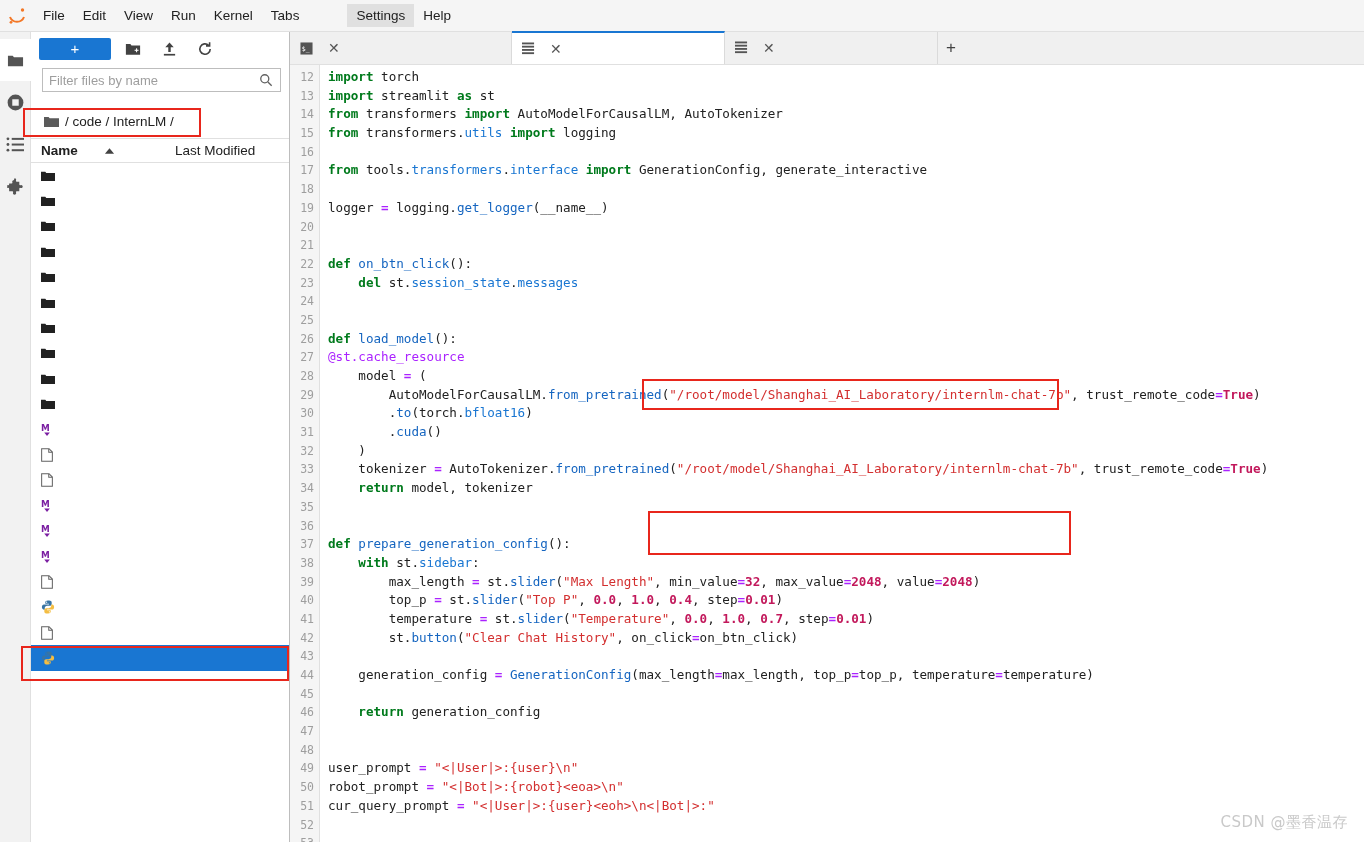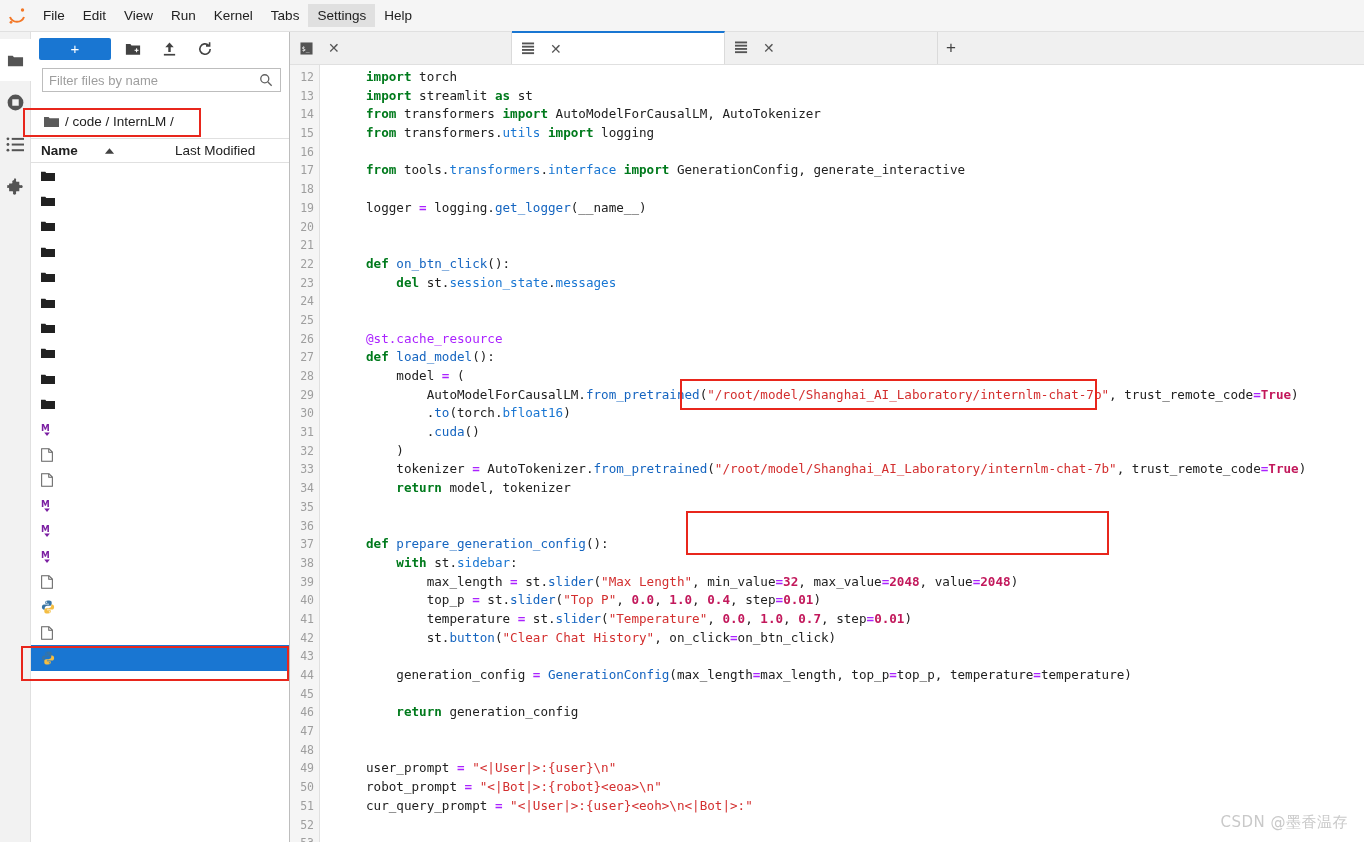--- a/index.html
+++ b/index.html
@@ -16,21 +16,21 @@
   #menubar {
     position:absolute; left:0; top:0; width:1364px; height:32px;
     background:#f5f5f5; border-bottom:1px solid #e0e0e0;
     display:flex; align-items:center;
   }
   #logo { width:34px; height:32px; display:flex; align-items:center; justify-content:center; }
   .menu-item {
     padding:5px 9px; font-size:13.5px; color:#212121; cursor:default;
     line-height:1;
   }
-  .menu-item.active { background:#e0e0e0; }
+  .menu-item.active { background:#e0e0e0;margin-left:39px; }
 
   
   #activitybar {
     position:absolute; left:0; top:32px; width:31px; height:810px;
     background:#f2f2f2; border-right:1px solid #e0e0e0;
   }
   #activitybar .ab-icon {
     width:31px; height:42px; display:flex; align-items:center; justify-content:center;
     color:#555; cursor:pointer;
   }
@@ -112,21 +112,21 @@
   .tab .t-label { max-width:190px; overflow:hidden; }
   .tab .t-close { color:#555; font-size:14px; padding:0 3px; cursor:pointer; }
   .tab .t-ico { display:flex; align-items:center; color:#555; }
   #tab-add {
     width:26px; height:32px; display:flex; align-items:center; justify-content:center;
     font-size:17px; color:#424242; cursor:pointer;
   }
 
   #code-wrap {
     position:absolute; left:0; top:33px; width:1074px; height:777px;
-    background:#fff; display:flex; overflow:hidden;gap:38px;
+    background:#fff; display:flex; overflow:hidden;
   }
   #gutter {
     width:30px; background:#f5f5f5; border-right:1px solid #e0e0e0;
     padding-top:3px; text-align:right; flex:0 0 30px;
   }
   #gutter div {
     height:18.7px; line-height:18.7px; font-family:"DejaVu Sans Mono", monospace;
     font-size:11.5px; color:#9e9e9e; padding-right:5px;
   }
   #code {
@@ -550,22 +550,22 @@
         <div class="ln">&nbsp;</div>
         <div class="ln"><span class="kw">from</span> tools.<span class="fn2">transformers</span>.<span class="fn2">interface</span> <span class="kw">import</span> GenerationConfig, generate_interactive</div>
         <div class="ln">&nbsp;</div>
         <div class="ln">logger <span class="op">=</span> logging.<span class="fn">get_logger</span>(__name__)</div>
         <div class="ln">&nbsp;</div>
         <div class="ln">&nbsp;</div>
         <div class="ln"><span class="kw">def</span> <span class="fn">on_btn_click</span>():</div>
         <div class="ln">    <span class="kw">del</span> st.<span class="fn2">session_state</span>.<span class="fn2">messages</span></div>
         <div class="ln">&nbsp;</div>
         <div class="ln">&nbsp;</div>
+        <div class="ln"><span class="kw">def</span> <span class="fn">load_model</span>():</div>
         <div class="ln"><span class="dec">@st.cache_resource</span></div>
-        <div class="ln"><span class="kw">def</span> <span class="fn">load_model</span>():</div>
         <div class="ln">    model <span class="op">=</span> (</div>
         <div class="ln">        AutoModelForCausalLM.<span class="fn">from_pretrained</span>(<span class="str">"/root/model/Shanghai_AI_Laboratory/internlm-chat-7b"</span>, trust_remote_code<span class="op">=</span><span class="num">True</span>)</div>
         <div class="ln">        .<span class="fn">to</span>(torch.<span class="fn2">bfloat16</span>)</div>
         <div class="ln">        .<span class="fn">cuda</span>()</div>
         <div class="ln">    )</div>
         <div class="ln">    tokenizer <span class="op">=</span> AutoTokenizer.<span class="fn">from_pretrained</span>(<span class="str">"/root/model/Shanghai_AI_Laboratory/internlm-chat-7b"</span>, trust_remote_code<span class="op">=</span><span class="num">True</span>)</div>
         <div class="ln">    <span class="kw">return</span> model, tokenizer</div>
         <div class="ln">&nbsp;</div>
         <div class="ln">&nbsp;</div>
         <div class="ln"><span class="kw">def</span> <span class="fn">prepare_generation_config</span>():</div>

